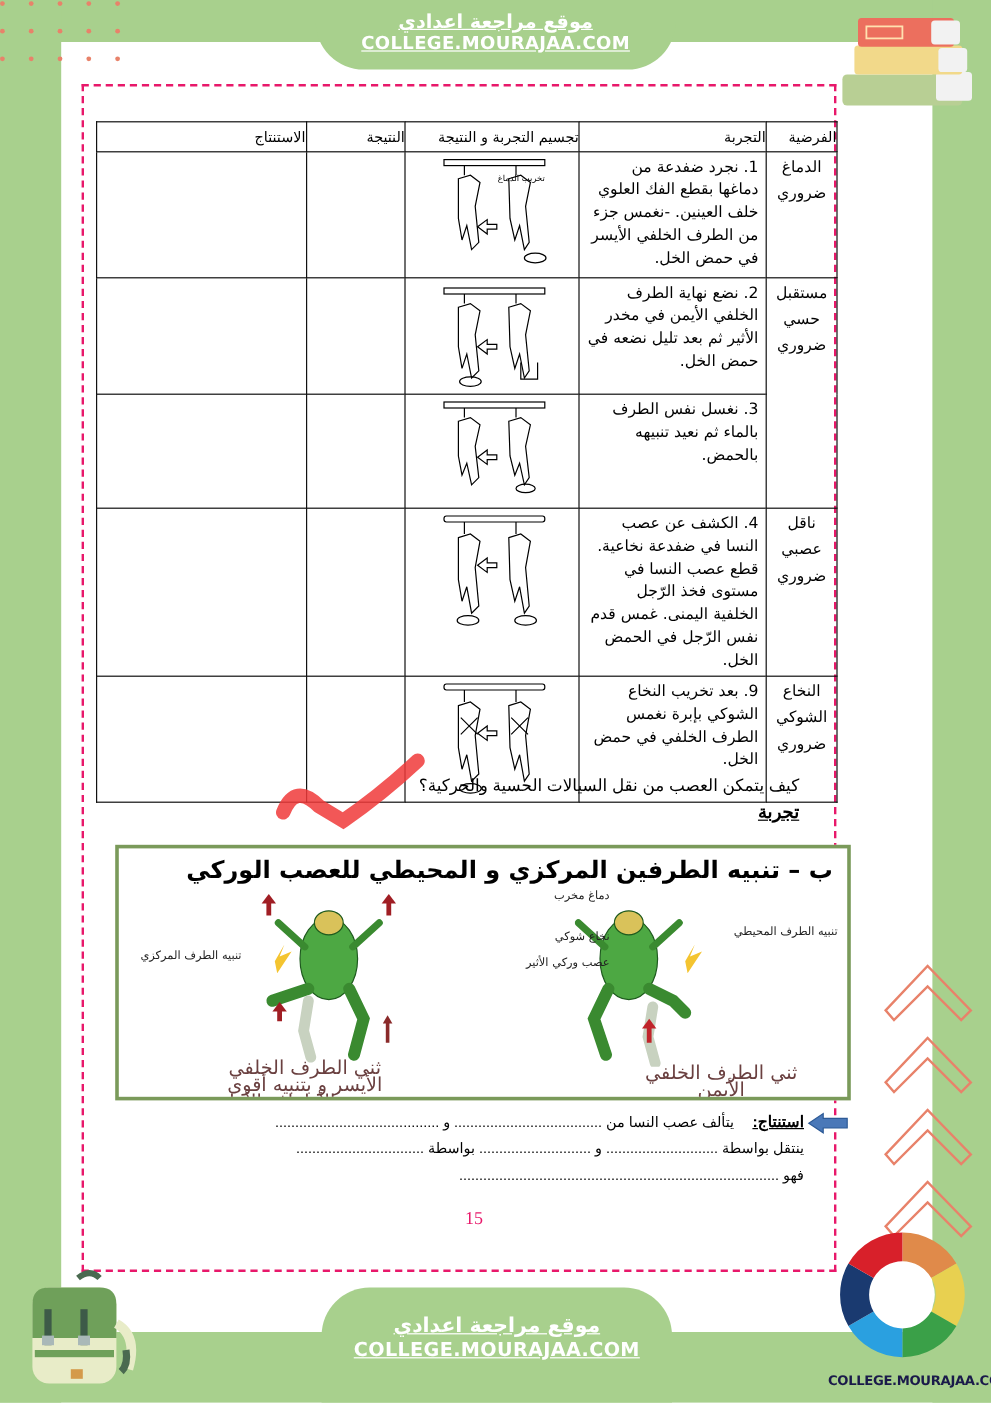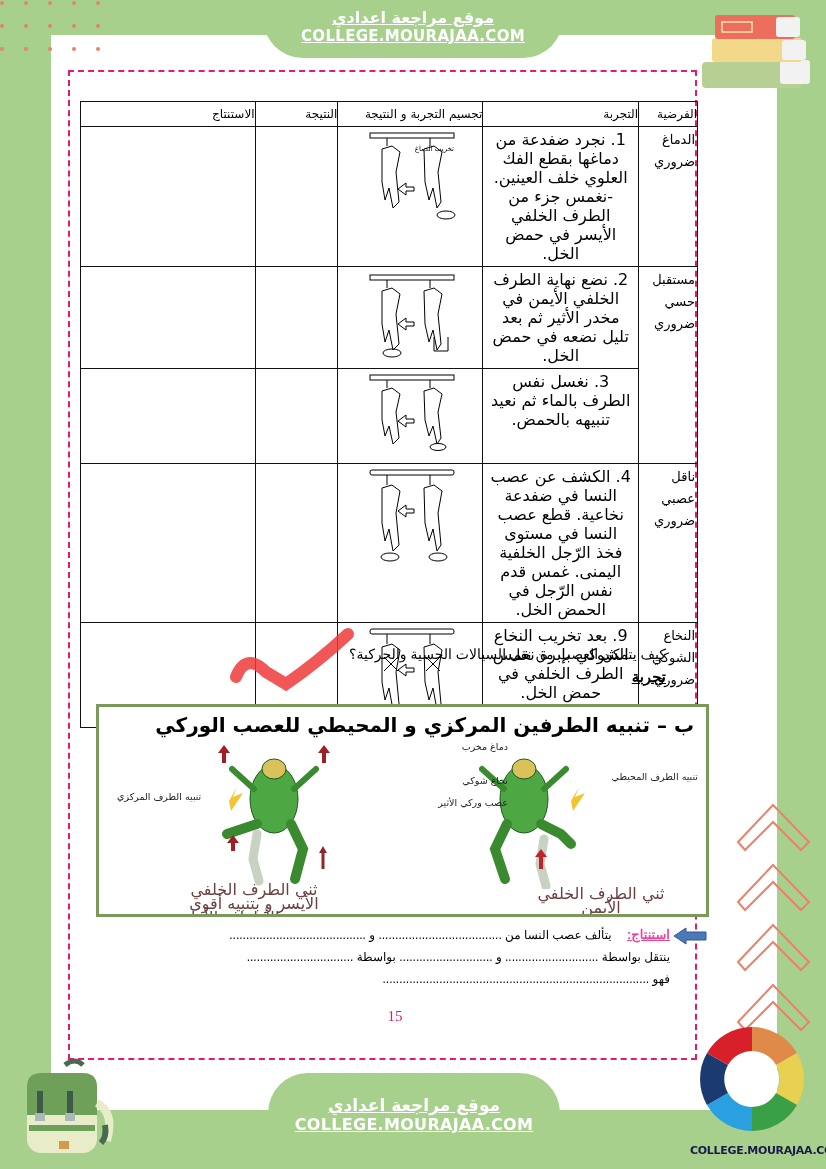--- a/index.html
+++ b/index.html
@@ -40,38 +40,38 @@
     position: absolute; left: 80px; top: 101px; width: 618px;
     border-collapse: collapse; direction: rtl; font-family: "DejaVu Sans", sans-serif;
   }
   table.exp td, table.exp th { border: 1.5px solid #111; vertical-align: top; }
   table.exp th { font-weight: normal; font-size: 12px; height: 25px; text-align: right; vertical-align: middle; }
   .col-hyp { width: 59px; }
   .col-exp { width: 156px; }
   .col-draw { width: 145px; }
   .col-res { width: 83px; }
   .col-conc { width: 175px; }
-  td.hyp { text-align: right; vertical-align: middle; font-size: 13px; line-height: 22px; padding: 2px; }
-  td.expc { font-size: 16px; line-height: 19px; padding: 3px 6px; text-align: center; }
+  td.hyp { text-align: center; vertical-align: middle; font-size: 13px; line-height: 22px; padding: 2px; }
+  td.expc { font-size: 13px; line-height: 19px; padding: 3px 6px; text-align: right; }
   td.drawc { padding: 0; position: relative; }
   td.blank { }
 
   .q-text { position: absolute; left: 300px; top: 646px; width: 366px; direction: rtl; text-align: right; font-size: 14px; font-family: "Liberation Sans", sans-serif; }
   .exp-title { position: absolute; left: 560px; top: 668px; width: 106px; direction: rtl; text-align: right; font-size: 15px; font-weight: bold; text-decoration: underline; font-family: "Liberation Sans", sans-serif; }
 
   .figure {
     position: absolute; left: 96px; top: 704px; width: 613px; height: 213px;
     border: 3px solid #7a9a5a; background: #fff; overflow: hidden;
   }
   .fig-title { position: absolute; right: 12px; top: 6px; direction: rtl; font-size: 20px; font-weight: bold; font-family: "DejaVu Sans", sans-serif; }
   .fig-label { position: absolute; direction: rtl; font-size: 9.5px; color: #222; white-space: nowrap; }
   .fig-caption { position: absolute; direction: rtl; font-size: 16px; color: #6a4040; text-align: center; line-height: 14px; }
 
   .conc-block { position: absolute; left: 120px; top: 924px; width: 590px; direction: rtl; font-family: "Liberation Sans", sans-serif; font-size: 12px; line-height: 22px; }
-  .conc-label { color: #ec4899; font-weight: bold; font-size: 13px; text-decoration: underline; padding-left: 12px; }
+  .conc-label { color: #000000; font-weight: bold; font-size: 13px; text-decoration: underline; padding-left: 12px; }
   .arrow-blue { position: absolute; left: 672px; top: 926px; }
 
   .page-num { position: absolute; left: 380px; top: 1008px; width: 30px; text-align: center; color: #e8186a; font-size: 15px; font-family: Liberation Serif, serif; }
 
   .watermark { position: absolute; left: 228px; top: 622px; }
 
   .books { position: absolute; left: 700px; top: 10px; }
   .backpack { position: absolute; left: 15px; top: 1055px; }
   .wheel { position: absolute; left: 694px; top: 1023px; }
   .chevrons { position: absolute; left: 733px; top: 790px; }

